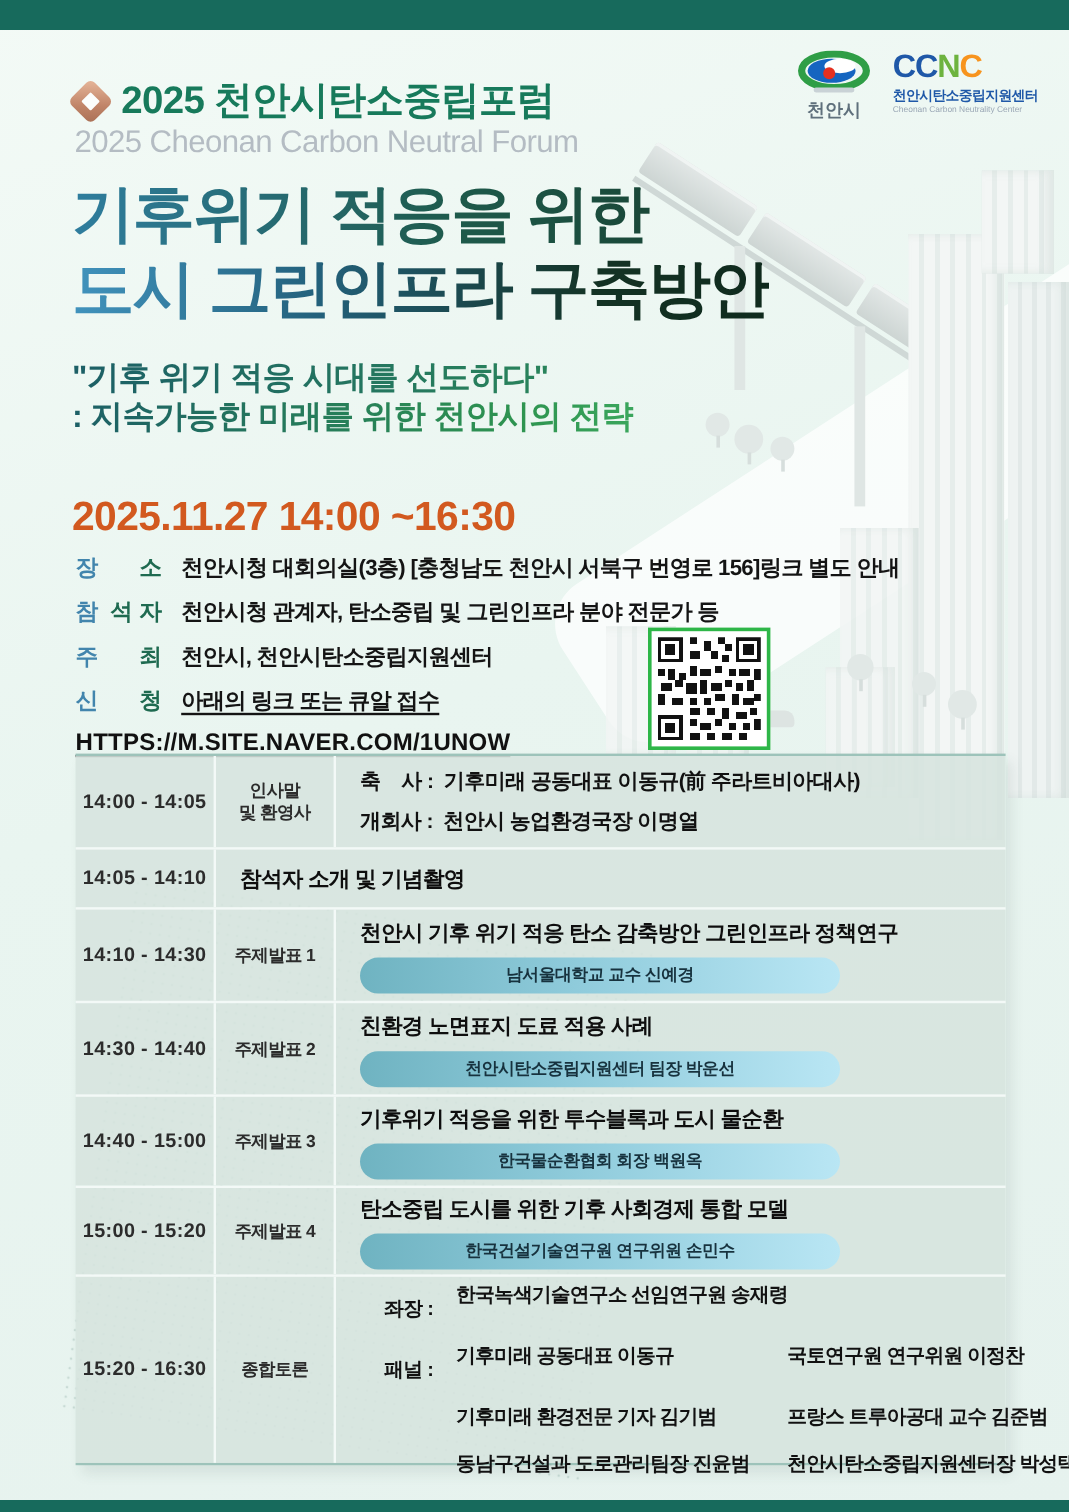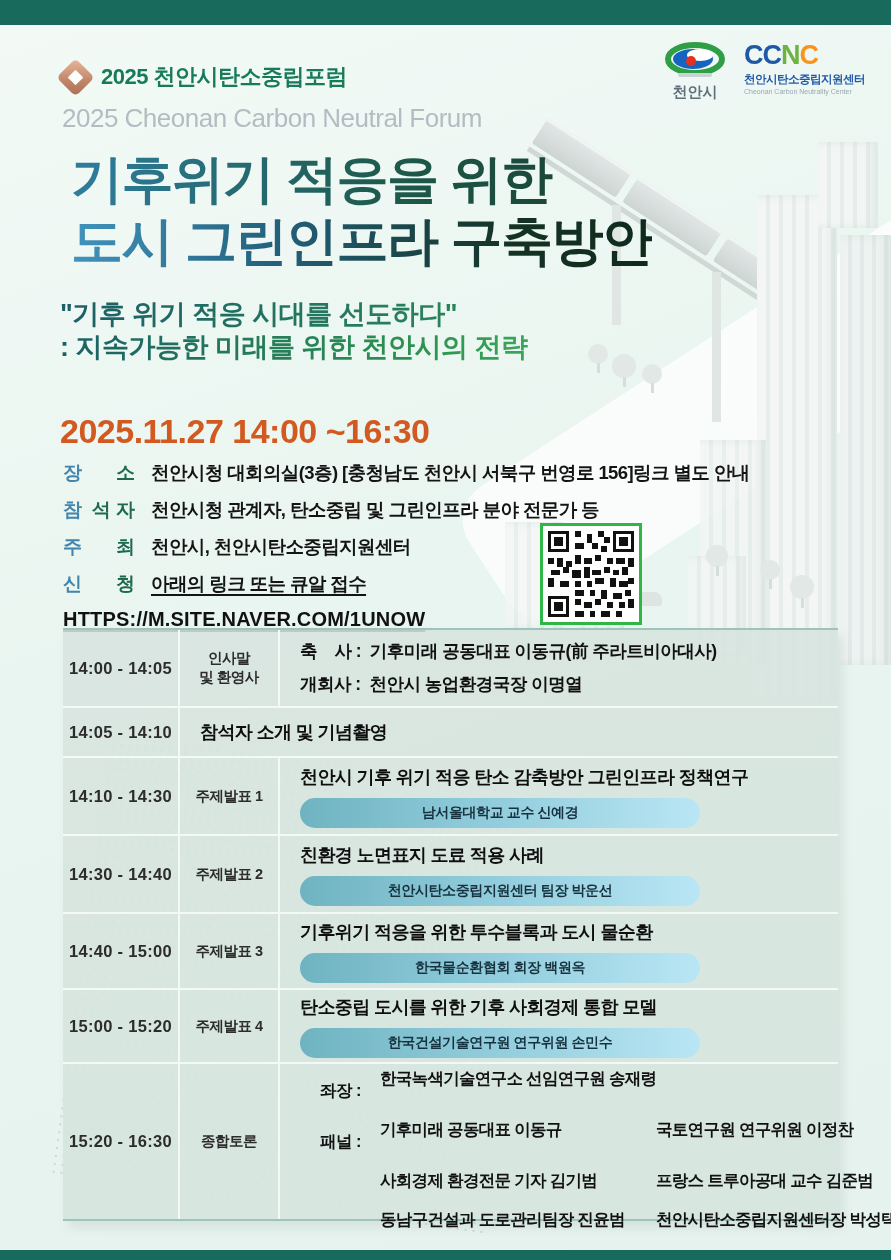--- a/index.html
+++ b/index.html
@@ -39,37 +39,37 @@
   .t1{left:588px;top:344px;width:20px;height:20px;} .t2{left:612px;top:354px;width:24px;height:24px;}
   .t3{left:642px;top:364px;width:20px;height:20px;} .t4{left:706px;top:545px;width:22px;height:22px;}
   .t5{left:760px;top:560px;width:20px;height:20px;} .t6{left:790px;top:575px;width:24px;height:24px;}
   .carlet { position:absolute; left:628px; top:592px; width:34px; height:14px; background:#dde4e2; border-radius:6px 8px 3px 3px; }
 
   
   .hdr { position:absolute; left:62px; top:62px; z-index:2; display:flex; align-items:center; gap:12px; }
   .diamond { width:27px; height:27px; transform:rotate(45deg); border-radius:5px;
              background:linear-gradient(135deg,#e2b094 10%,#c08468 60%,#a96f55 100%); position:relative; }
   .diamond::after { content:""; position:absolute; inset:8px; background:#fbfdfc; border-radius:1px; }
-  .hdr-title { font-size:22px; font-weight:800; color:#177a5b; letter-spacing:-0.5px; }
+  .hdr-title { font-size:32px; font-weight:800; color:#177a5b; letter-spacing:-0.5px; }
   .hdr-en { position:absolute; left:62px; top:103px; z-index:2; font-size:26px; font-weight:500; color:#b4bcc3; letter-spacing:-0.5px; }
 
   
   .logos { position:absolute; right:26px; top:42px; z-index:2; display:flex; align-items:flex-start; gap:18px; }
   .cheonan { display:flex; flex-direction:column; align-items:center; }
   .cheonan-name { font-size:15px; font-weight:700; color:#5f707c; margin-top:1px; }
   .ccnc { display:flex; flex-direction:column; align-items:flex-start; }
   .ccnc-letters { font-size:27px; font-weight:900; letter-spacing:-1px; line-height:1; }
   .ccnc-letters span:nth-child(1){color:#1f58a8;} .ccnc-letters span:nth-child(2){color:#1f58a8;}
   .ccnc-letters span:nth-child(3){color:#6db33f;} .ccnc-letters span:nth-child(4){color:#f7941e;}
   .ccnc-ko { font-size:11.5px; font-weight:800; color:#1f58a8; margin-top:3px; letter-spacing:-0.5px; }
   .ccnc-en { font-size:7px; color:#9aa7b5; margin-top:1px; }
 
   
   .title { position:absolute; left:60px; top:148px; z-index:2; font-weight:800; font-size:52px;
-           line-height:1.2; letter-spacing:-1.5px;margin-left:11px; }
+           line-height:1.2; letter-spacing:-1.5px; }
   .title .l1 { background:linear-gradient(90deg,#2f7d9e 0%,#1e5a4b 55%,#173c2d 100%);
                -webkit-background-clip:text; background-clip:text; color:transparent; }
   .title .l2 { background:linear-gradient(90deg,#4193bd 0%,#23617c 35%,#143325 75%,#0f2a1d 100%);
                -webkit-background-clip:text; background-clip:text; color:transparent; }
 
   .subtitle { position:absolute; left:60px; top:298px; z-index:2; font-size:27px; font-weight:700;
               line-height:1.22; letter-spacing:-0.5px; }
   .subtitle .s1 { background:linear-gradient(90deg,#1c5f66,#2b8a59); -webkit-background-clip:text; background-clip:text; color:transparent; }
   .subtitle .s2 { background:linear-gradient(90deg,#1c5f66 0%,#2e9450 80%,#3aa65c 100%); -webkit-background-clip:text; background-clip:text; color:transparent; }
 
@@ -352,21 +352,21 @@
       <div class="c-time">15:20 - 16:30</div>
       <div class="c-sess">종합토론</div>
       <div class="c-body">
         <div class="disc">
           <div class="dlabel">좌장 :</div>
           <div class="dtext span2">한국녹색기술연구소 선임연구원 송재령</div>
           <div class="dlabel">패널 :</div>
           <div class="dtext">기후미래 공동대표 이동규</div>
           <div class="dtext">국토연구원 연구위원 이정찬</div>
           <div class="dlabel"></div>
-          <div class="dtext">사회경제 환경전문 기자 김기범</div>
+          <div class="dtext">기후미래 환경전문 기자 김기범</div>
           <div class="dtext">프랑스 트루아공대 교수 김준범</div>
           <div class="dlabel"></div>
           <div class="dtext">동남구건설과 도로관리팀장 진윤범</div>
           <div class="dtext">천안시탄소중립지원센터장 박성택</div>
         </div>
       </div>
     </div>
   </div>
 
 </div>

